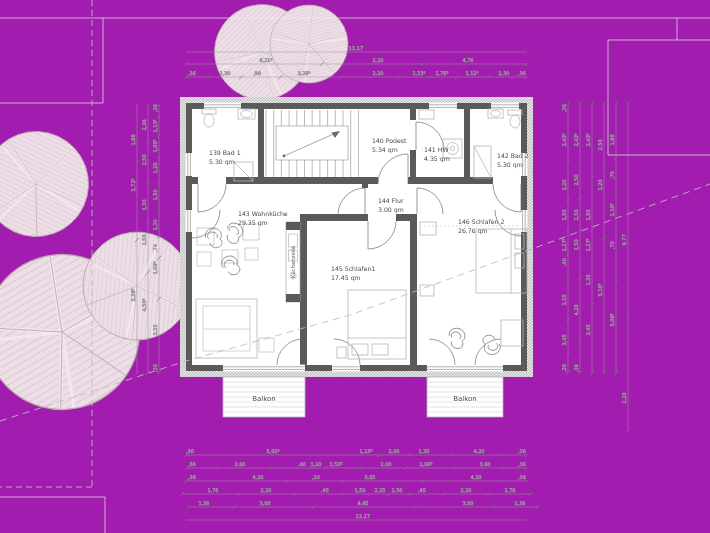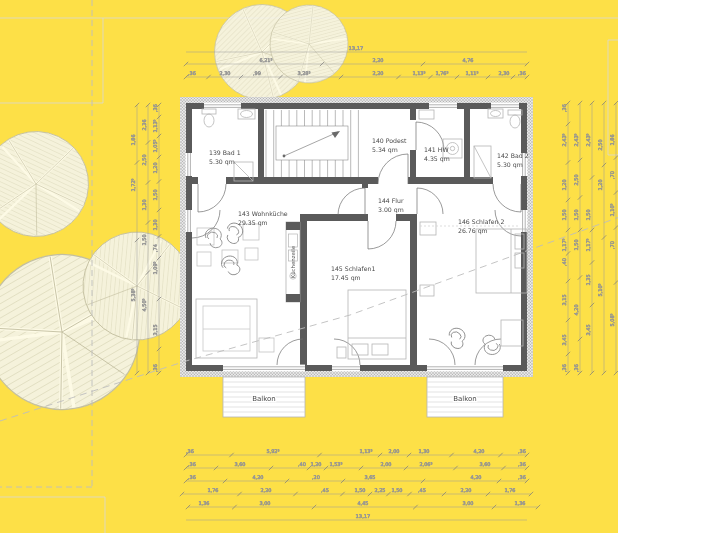--- a/index.html
+++ b/index.html
@@ -1,16 +1,16 @@
 <!DOCTYPE html>
 <html><head>
 <meta charset="utf-8">
 <style>
   html,body{margin:0;padding:0;background:#fff;}
-  .stage{position:relative;width:618px;height:533px;background:#fde047;overflow:hidden;
+  .stage{position:relative;width:710px;height:533px;background:#a21caf;overflow:hidden;
          font-family:"DejaVu Sans", sans-serif;text-decoration:underline;}
   svg{display:block;}
   text{fill:#4a4a4a;font-family:"DejaVu Sans", sans-serif;}
   .roomlabel{font-size:6.2px;}
   .balkonlabel{font-size:7px;paint-order:stroke;stroke:#ffffff;stroke-width:2.4px;}
   .kitchenlabel{font-size:5.4px;fill:#555;}
   .dimlabel{font-size:5px;fill:#5a5a5a;}
   .overall{font-size:5.2px;fill:#5a5a5a;}
 </style>
 </head>

